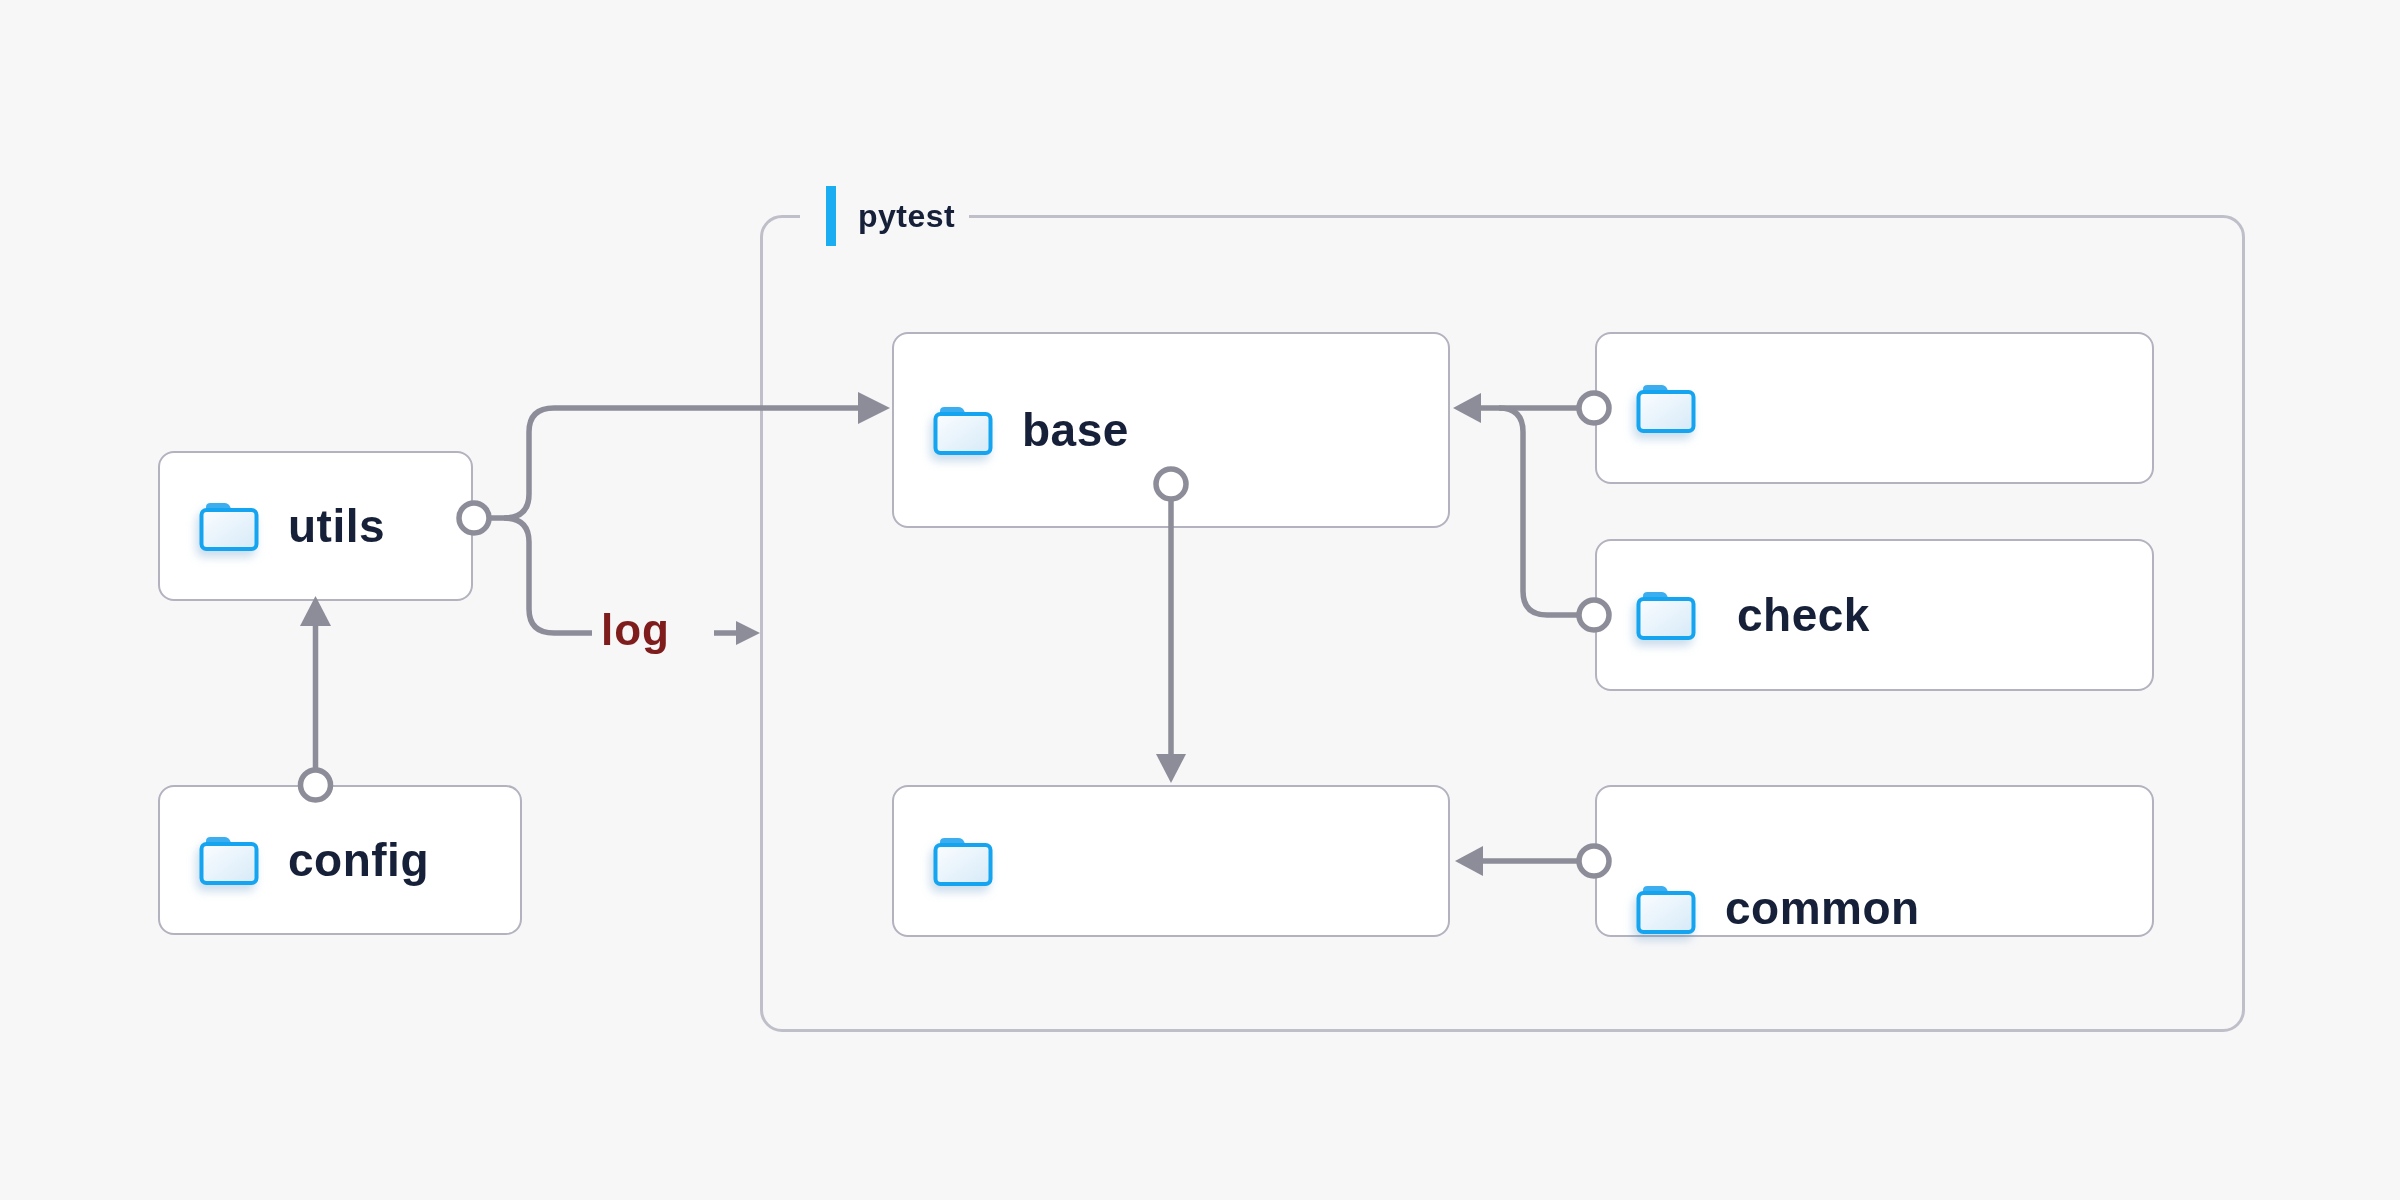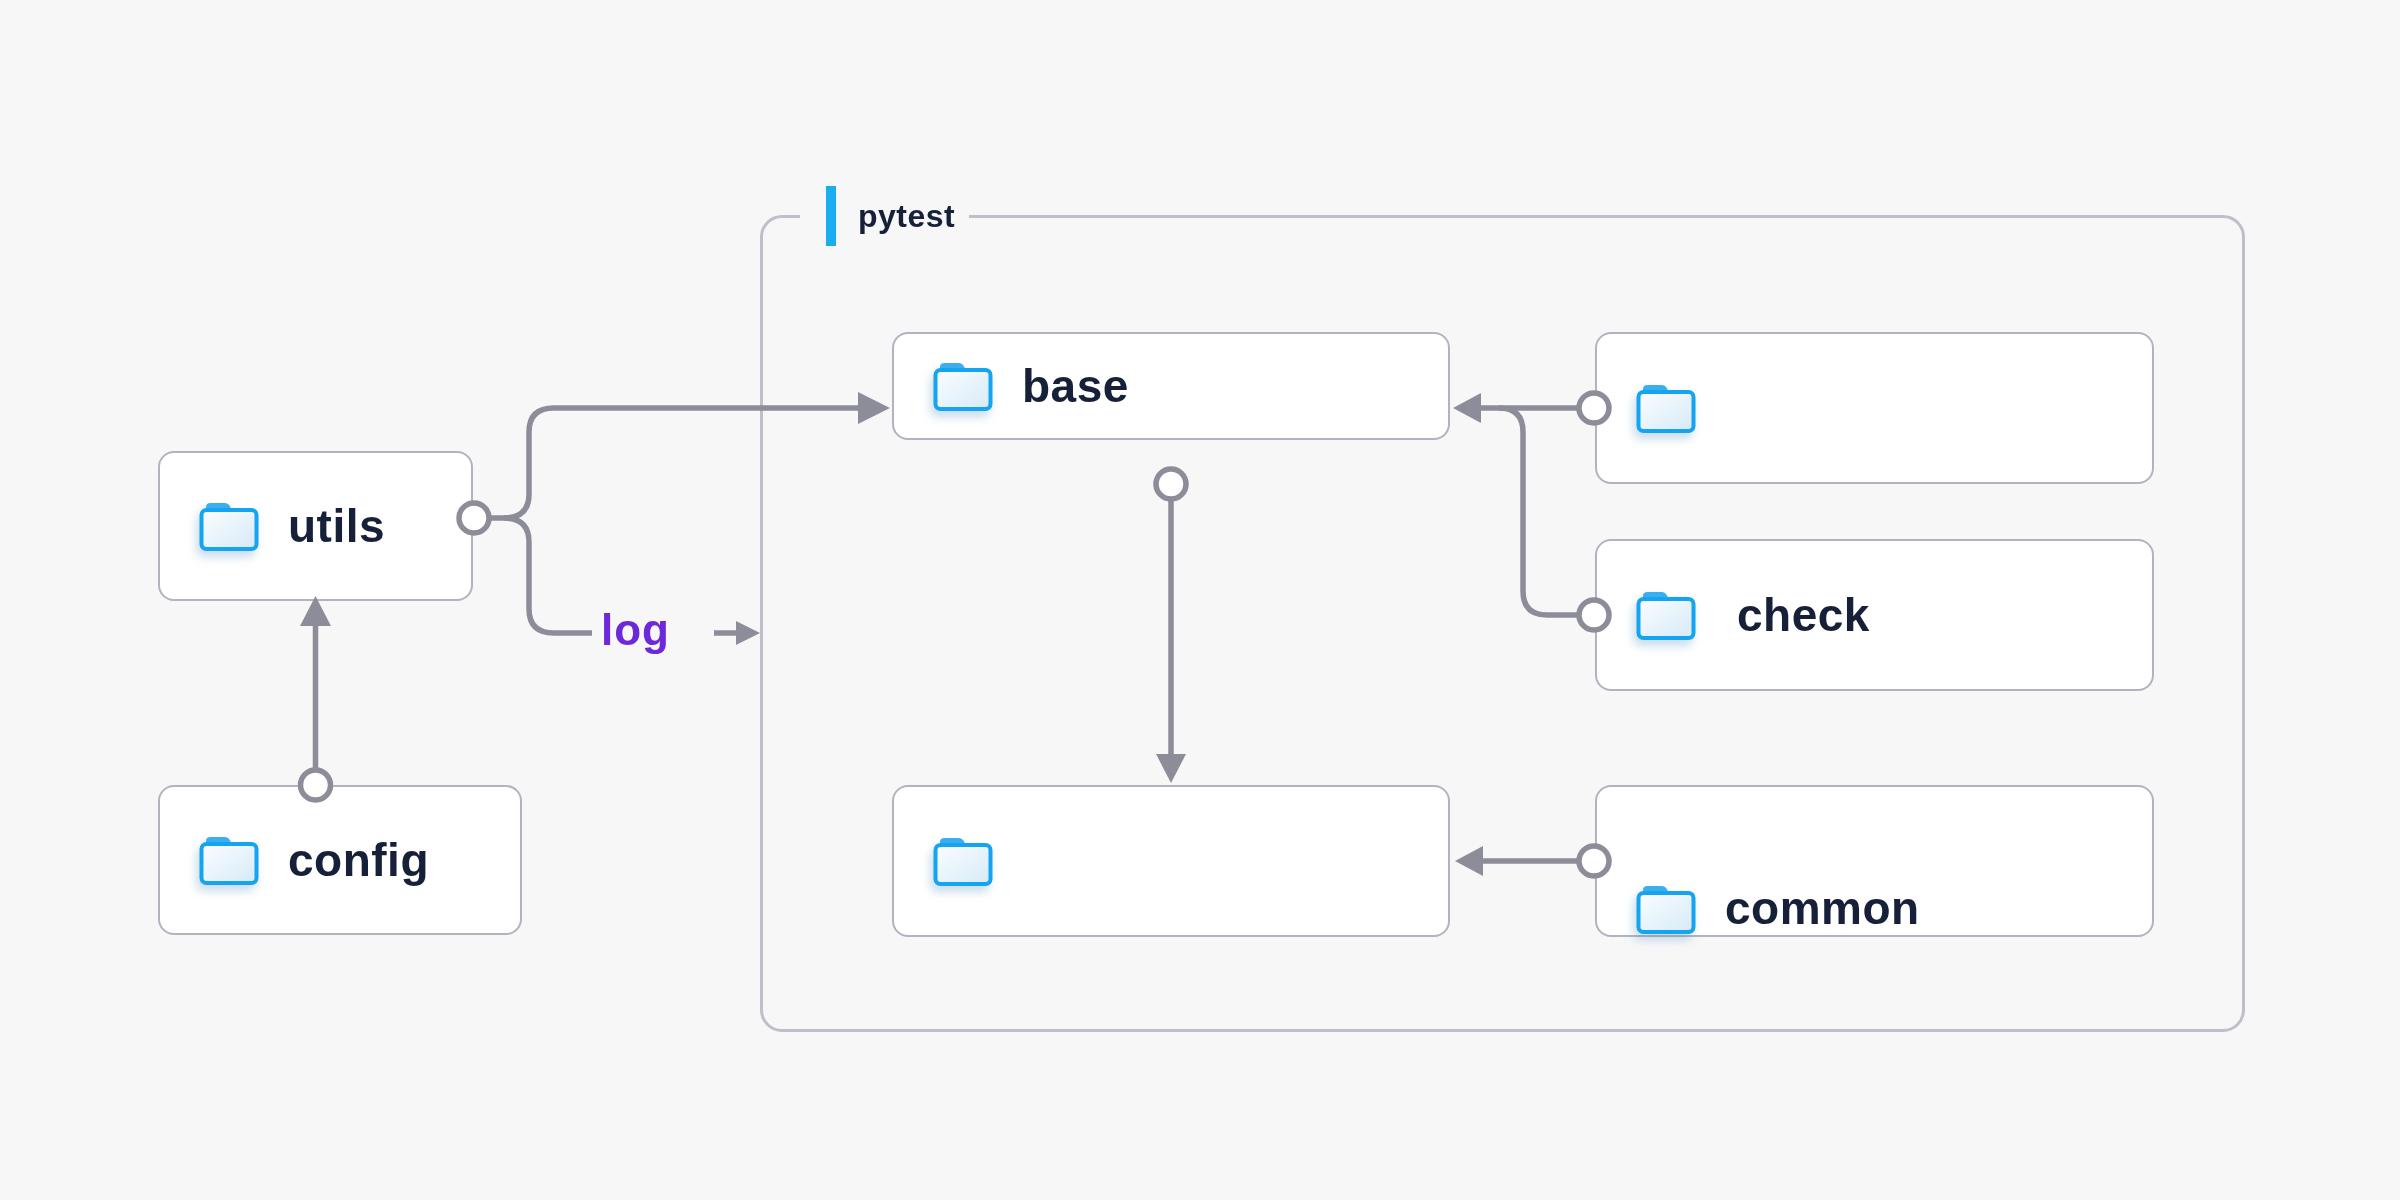--- a/index.html
+++ b/index.html
@@ -38,21 +38,21 @@
   
   svg.connectors {
     position:absolute; left:0; top:0; width:2400px; height:1200px;
     z-index:2; pointer-events:none;
   }
   .edge-stroke { fill:none; stroke:#8d8d99; stroke-width:5.5; }
   .edge-fill   { fill:#8d8d99; stroke:none; }
   .edge-dot    { fill:#ffffff; stroke:#8d8d99; stroke-width:5.5; }
   .edge-label {
     position:absolute; left:601px; top:605px; z-index:2;
-    font-size:44px; font-weight:700; color:#6d28d9; letter-spacing:1px;
+    font-size:44px; font-weight:700; color:#7f1d1d; letter-spacing:1px;
   }
   .defs-svg { position:absolute; width:0; height:0; }
 </style>
 </head>
 <body>
 
 <svg class="defs-svg" aria-hidden="true">
   <defs>
     <linearGradient id="folderGrad" x1="0" y1="0" x2="1" y2="1">
       <stop offset="0" stop-color="#fbfdff"></stop>
@@ -78,21 +78,21 @@
   <span class="label">utils</span>
 </div>
 
 <div class="node" style="left:158px;top:785px;width:364px;height:150px;">
   <svg class="folder-svg">
       <use href="#folder-sym"></use>
     </svg>
   <span class="label">config</span>
 </div>
 
-<div class="node" style="left:892px;top:332px;width:558px;height:108px;">
+<div class="node" style="left:892px;top:332px;width:558px;height:196px;">
   <svg class="folder-svg">
       <use href="#folder-sym"></use>
     </svg>
   <span class="label">base</span>
 </div>
 
 <div class="node" style="left:1595px;top:332px;width:559px;height:152px;">
   <svg class="folder-svg">
       <use href="#folder-sym"></use>
     </svg>

